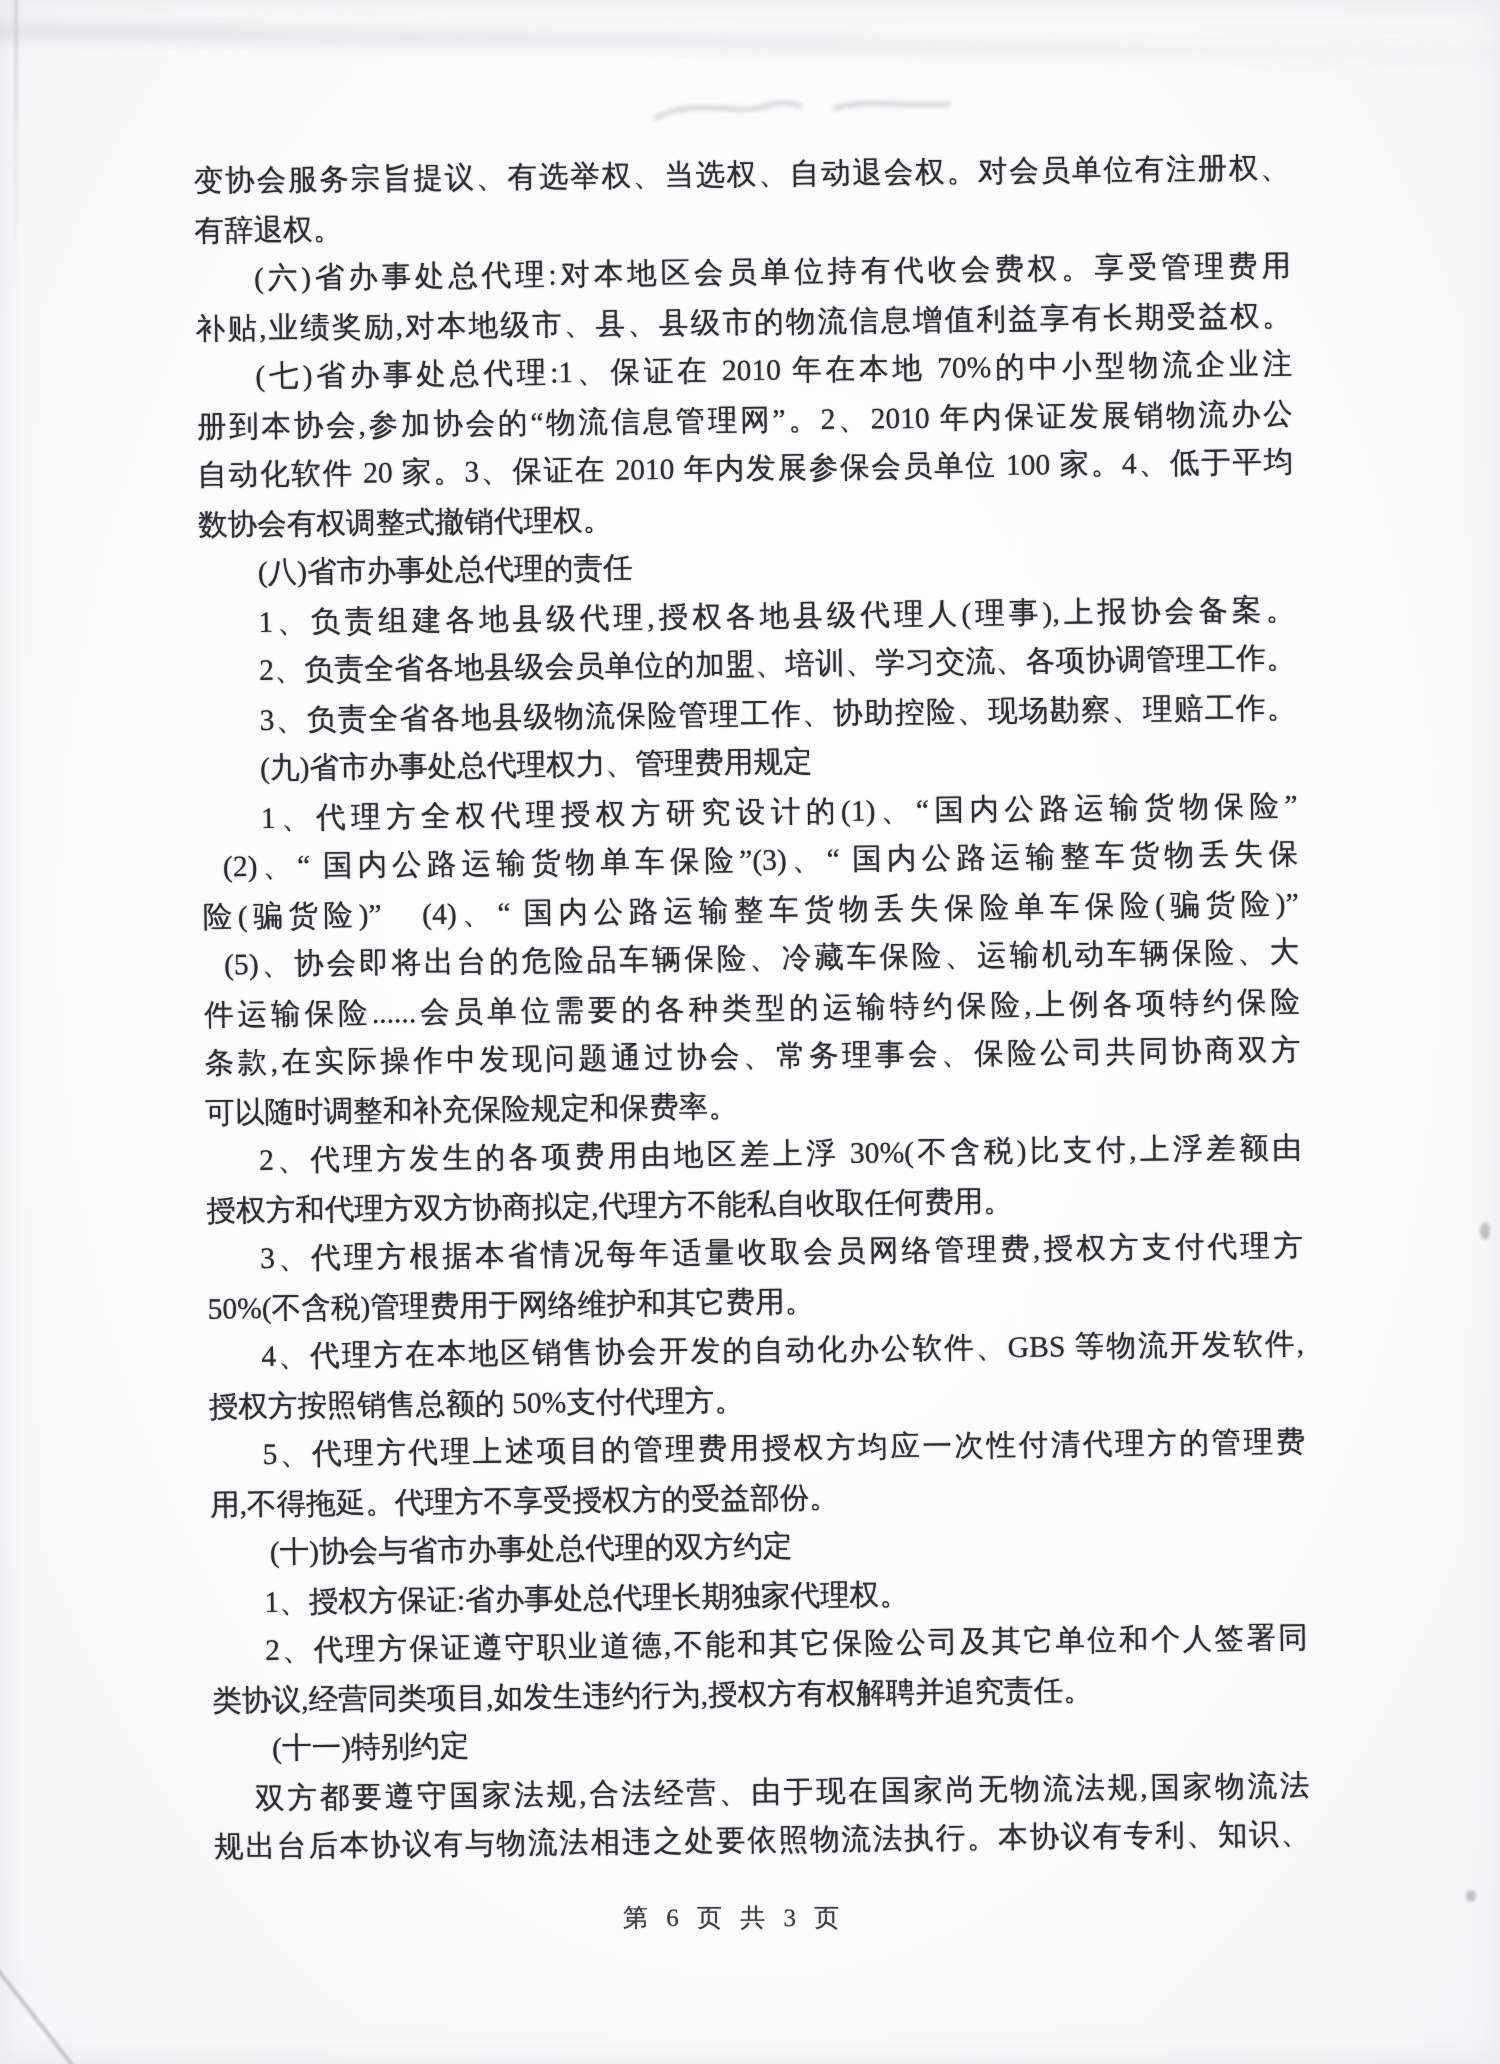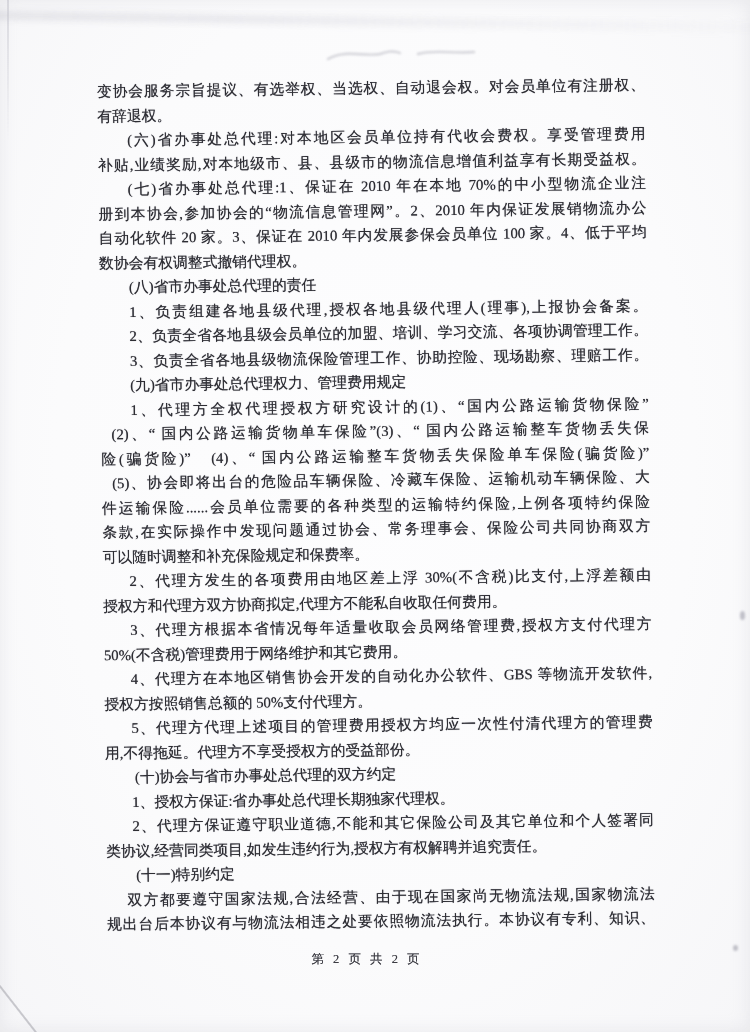--- a/index.html
+++ b/index.html
@@ -110,19 +110,19 @@
       <div class="line">用,不得拖延。代理方不享受授权方的受益部份。</div>
       <div class="line" style="text-indent: 2em;">(十)协会与省市办事处总代理的双方约定</div>
       <div class="line" style="text-indent: 1.8em;">1、授权方保证:省办事处总代理长期独家代理权。</div>
       <div class="line j" style="text-indent: 1.8em;">2、代理方保证遵守职业道德,不能和其它保险公司及其它单位和个人签署同</div>
       <div class="line">类协议,经营同类项目,如发生违约行为,授权方有权解聘并追究责任。</div>
       <div class="line" style="text-indent: 2em;">(十一)特别约定</div>
       <div class="line j" style="text-indent: 1.4em;">双方都要遵守国家法规,合法经营、由于现在国家尚无物流法规,国家物流法</div>
       <div class="line j">规出台后本协议有与物流法相违之处要依照物流法执行。本协议有专利、知识、</div>
     </div>
 
-  <div class="footer">第 2 页 共 2 页</div>
+  <div class="footer">第 6 页 共 3 页</div>
 
   <div class="fold-line"></div>
   <div class="speck s1"></div>
   <div class="speck s2"></div>
 
 </div>
 
 </body></html>

